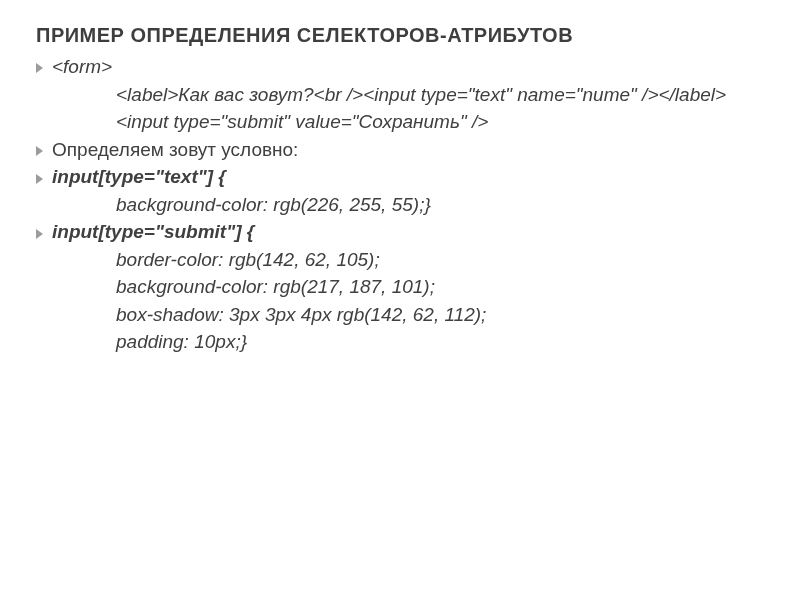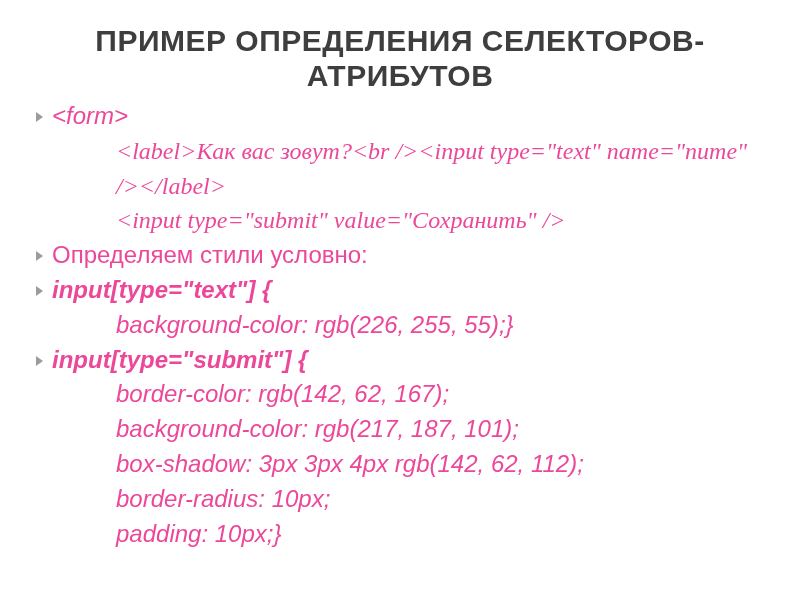--- a/index.html
+++ b/index.html
@@ -12,32 +12,31 @@
     overflow: hidden;
   }
   .slide {
     box-sizing: border-box;
     padding: 24px 36px 20px 36px;
     width: 800px;
     height: 600px;
     position: relative;
   }
   .title {
-    font-size: 30px;
+    font-size: 20px;
     font-weight: 700;
     color: #3e3e3e;
     line-height: 1.15;
     letter-spacing: 0.5px;
     margin: 0 0 6px 0;
     text-transform: uppercase;
-    text-align: center;
   }
   .body {
-    font-size: 24px;
-    color: #ec4899;
+    font-size: 19px;
+    color: #404040;
     line-height: 1.45;
   }
   .body p {
     margin: 0;
   }
   .bullet {
     position: relative;
     padding-left: 16px;
   }
   .bullet::before {
@@ -45,43 +44,42 @@
     position: absolute;
     left: 0;
     top: 0.55em;
     width: 0;
     height: 0;
     border-top: 5px solid transparent;
     border-bottom: 5px solid transparent;
     border-left: 7px solid #9c9c9c;
   }
   .italic { font-style: italic; }
-  .indent1 { padding-left: 80px; font-family: Liberation Serif, serif; }
+  .indent1 { padding-left: 80px; }
   .indent1b { padding-left: 80px; }
   .selector { font-weight: 700; font-style: italic; }
 </style>
 </head>
 <body>
 
 <div class="slide">
 
   <h1 class="title">ПРИМЕР ОПРЕДЕЛЕНИЯ СЕЛЕКТОРОВ-АТРИБУТОВ</h1>
 
   <div class="body">
 
     <p class="bullet italic">&lt;form&gt;</p>
     <p class="italic indent1">&lt;label&gt;Как вас зовут?&lt;br /&gt;&lt;input type="text" name="nume" /&gt;&lt;/label&gt;</p>
     <p class="italic indent1">&lt;input type="submit" value="Сохранить" /&gt;</p>
 
-    <p class="bullet">Определяем стили условно:</p>
+    <p class="bullet">Определяем зовут условно:</p>
 
     <p class="bullet selector">input[type="text"] {</p>
     <p class="italic indent1b">background-color: rgb(226, 255, 55);}</p>
 
     <p class="bullet selector">input[type="submit"] {</p>
-    <p class="italic indent1b">border-color: rgb(142, 62, 167);</p>
+    <p class="italic indent1b">border-color: rgb(142, 62, 105);</p>
     <p class="italic indent1b">background-color: rgb(217, 187, 101);</p>
     <p class="italic indent1b">box-shadow: 3px 3px 4px rgb(142, 62, 112);</p>
-    <p class="italic indent1b">border-radius: 10px;</p>
     <p class="italic indent1b">padding: 10px;}</p>
 
   </div>
 </div>
 
 </body></html>

